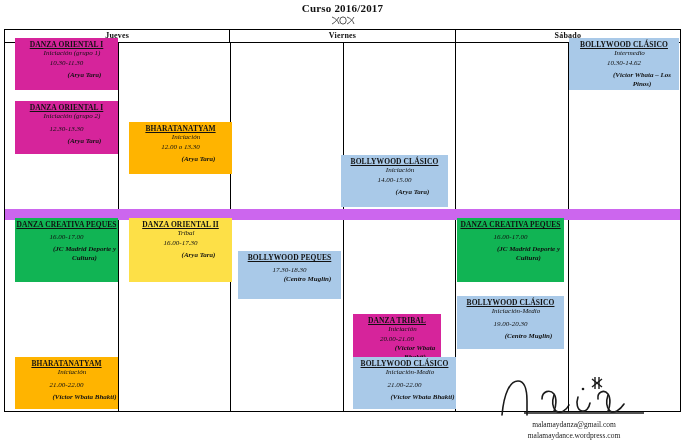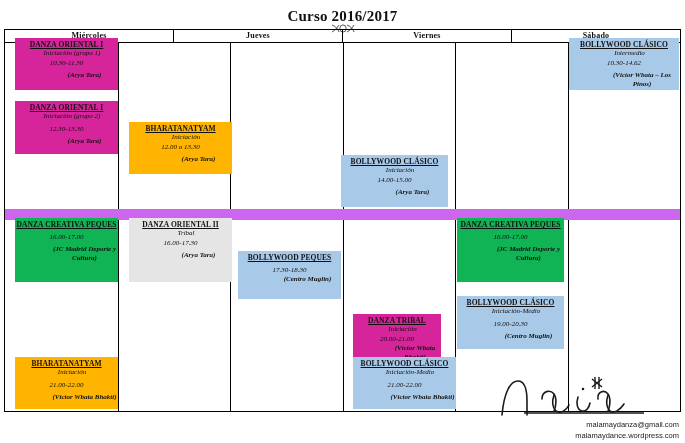--- a/index.html
+++ b/index.html
@@ -19,25 +19,25 @@
   #title-area {
     position: absolute;
     left: 0; top: 0;
     width: 685px;
     height: 29px;
     text-align: center;
   }
   #course-title {
     font-family: "Liberation Serif", serif;
     font-weight: bold;
-    font-size: 15px;
+    font-size: 11px;
     letter-spacing: 0.2px;
     color: #111;
     line-height: 13px;
-    padding-top: 10px;
+    padding-top: 2px;
   }
   #title-mark {
     width: 26px;
     height: 11px;
     margin: 0 auto;
     position: relative;
   }
   #title-mark svg { display: block; }
 
   
@@ -146,25 +146,24 @@
     bottom: 2px;
     width: 210px;
     text-align: center;
   }
   #logo-wrap {
     height: 46px;
     position: relative;
   }
   #logo-wrap svg { display: block; margin: 0 auto; }
   .footer-line {
-    font-family: Liberation Sans, sans-serif;
+    font-family: Liberation Serif, serif;
     font-size: 7.5px;
     line-height: 11px;
     color: #222;
-    text-align: right;
   }
 </style>
 </head>
 <body>
 
 <div id="title-area">
   <div id="course-title">Curso 2016/2017</div>
   <div id="title-mark">
     <svg width="26" height="11" viewBox="0 0 26 11">
       <path d="M2 2 C6 3.5 8 6 9 9" stroke="#555" stroke-width="1" fill="none"></path>
@@ -172,21 +171,20 @@
       <ellipse cx="13" cy="5.5" rx="3.2" ry="3.6" stroke="#555" stroke-width="1" fill="none"></ellipse>
       <path d="M17 2 C21 3.5 23 6 24 9" stroke="#555" stroke-width="1" fill="none"></path>
       <path d="M24 2 C22 5 20 7.5 17 9" stroke="#555" stroke-width="1" fill="none"></path>
     </svg>
   </div>
 </div>
 
 <div id="grid">
 
   <div id="day-header">
-    <div class="day-cell">Miércoles</div>
     <div class="day-cell">Jueves</div>
     <div class="day-cell">Viernes</div>
     <div class="day-cell">Sábado</div>
   </div>
 
   <div class="col-sep" style="left:112.5px;"></div>
   <div class="col-sep" style="left:225px;"></div>
   <div class="col-sep" style="left:337.5px;"></div>
   <div class="col-sep" style="left:450px;"></div>
   <div class="col-sep" style="left:562.5px;"></div>
@@ -235,21 +233,21 @@
   </div>
 
   <div class="event" style="left:10px; top:188px; width:103px; height:64px; background:#11b454;">
     <div class="ev-title">DANZA CREATIVA PEQUES</div>
     <div class="ev-spacer"></div>
     <div class="ev-time">16.00-17.00</div>
     <div class="ev-spacer"></div>
     <div class="ev-teacher">(JC Madrid Deporte y Cultura)</div>
   </div>
 
-  <div class="event" style="left:124px; top:188px; width:103px; height:64px; background:#e5e5e5;">
+  <div class="event" style="left:124px; top:188px; width:103px; height:64px; background:#fde047;">
     <div class="ev-title">DANZA ORIENTAL II</div>
     <div class="ev-level">Tribal</div>
     <div class="ev-time">16.00-17.30</div>
     <div class="ev-spacer"></div>
     <div class="ev-teacher">(Arya Tara)</div>
   </div>
 
   <div class="event" style="left:452px; top:188px; width:107px; height:64px; background:#11b454;">
     <div class="ev-title">DANZA CREATIVA PEQUES</div>
     <div class="ev-spacer"></div>

